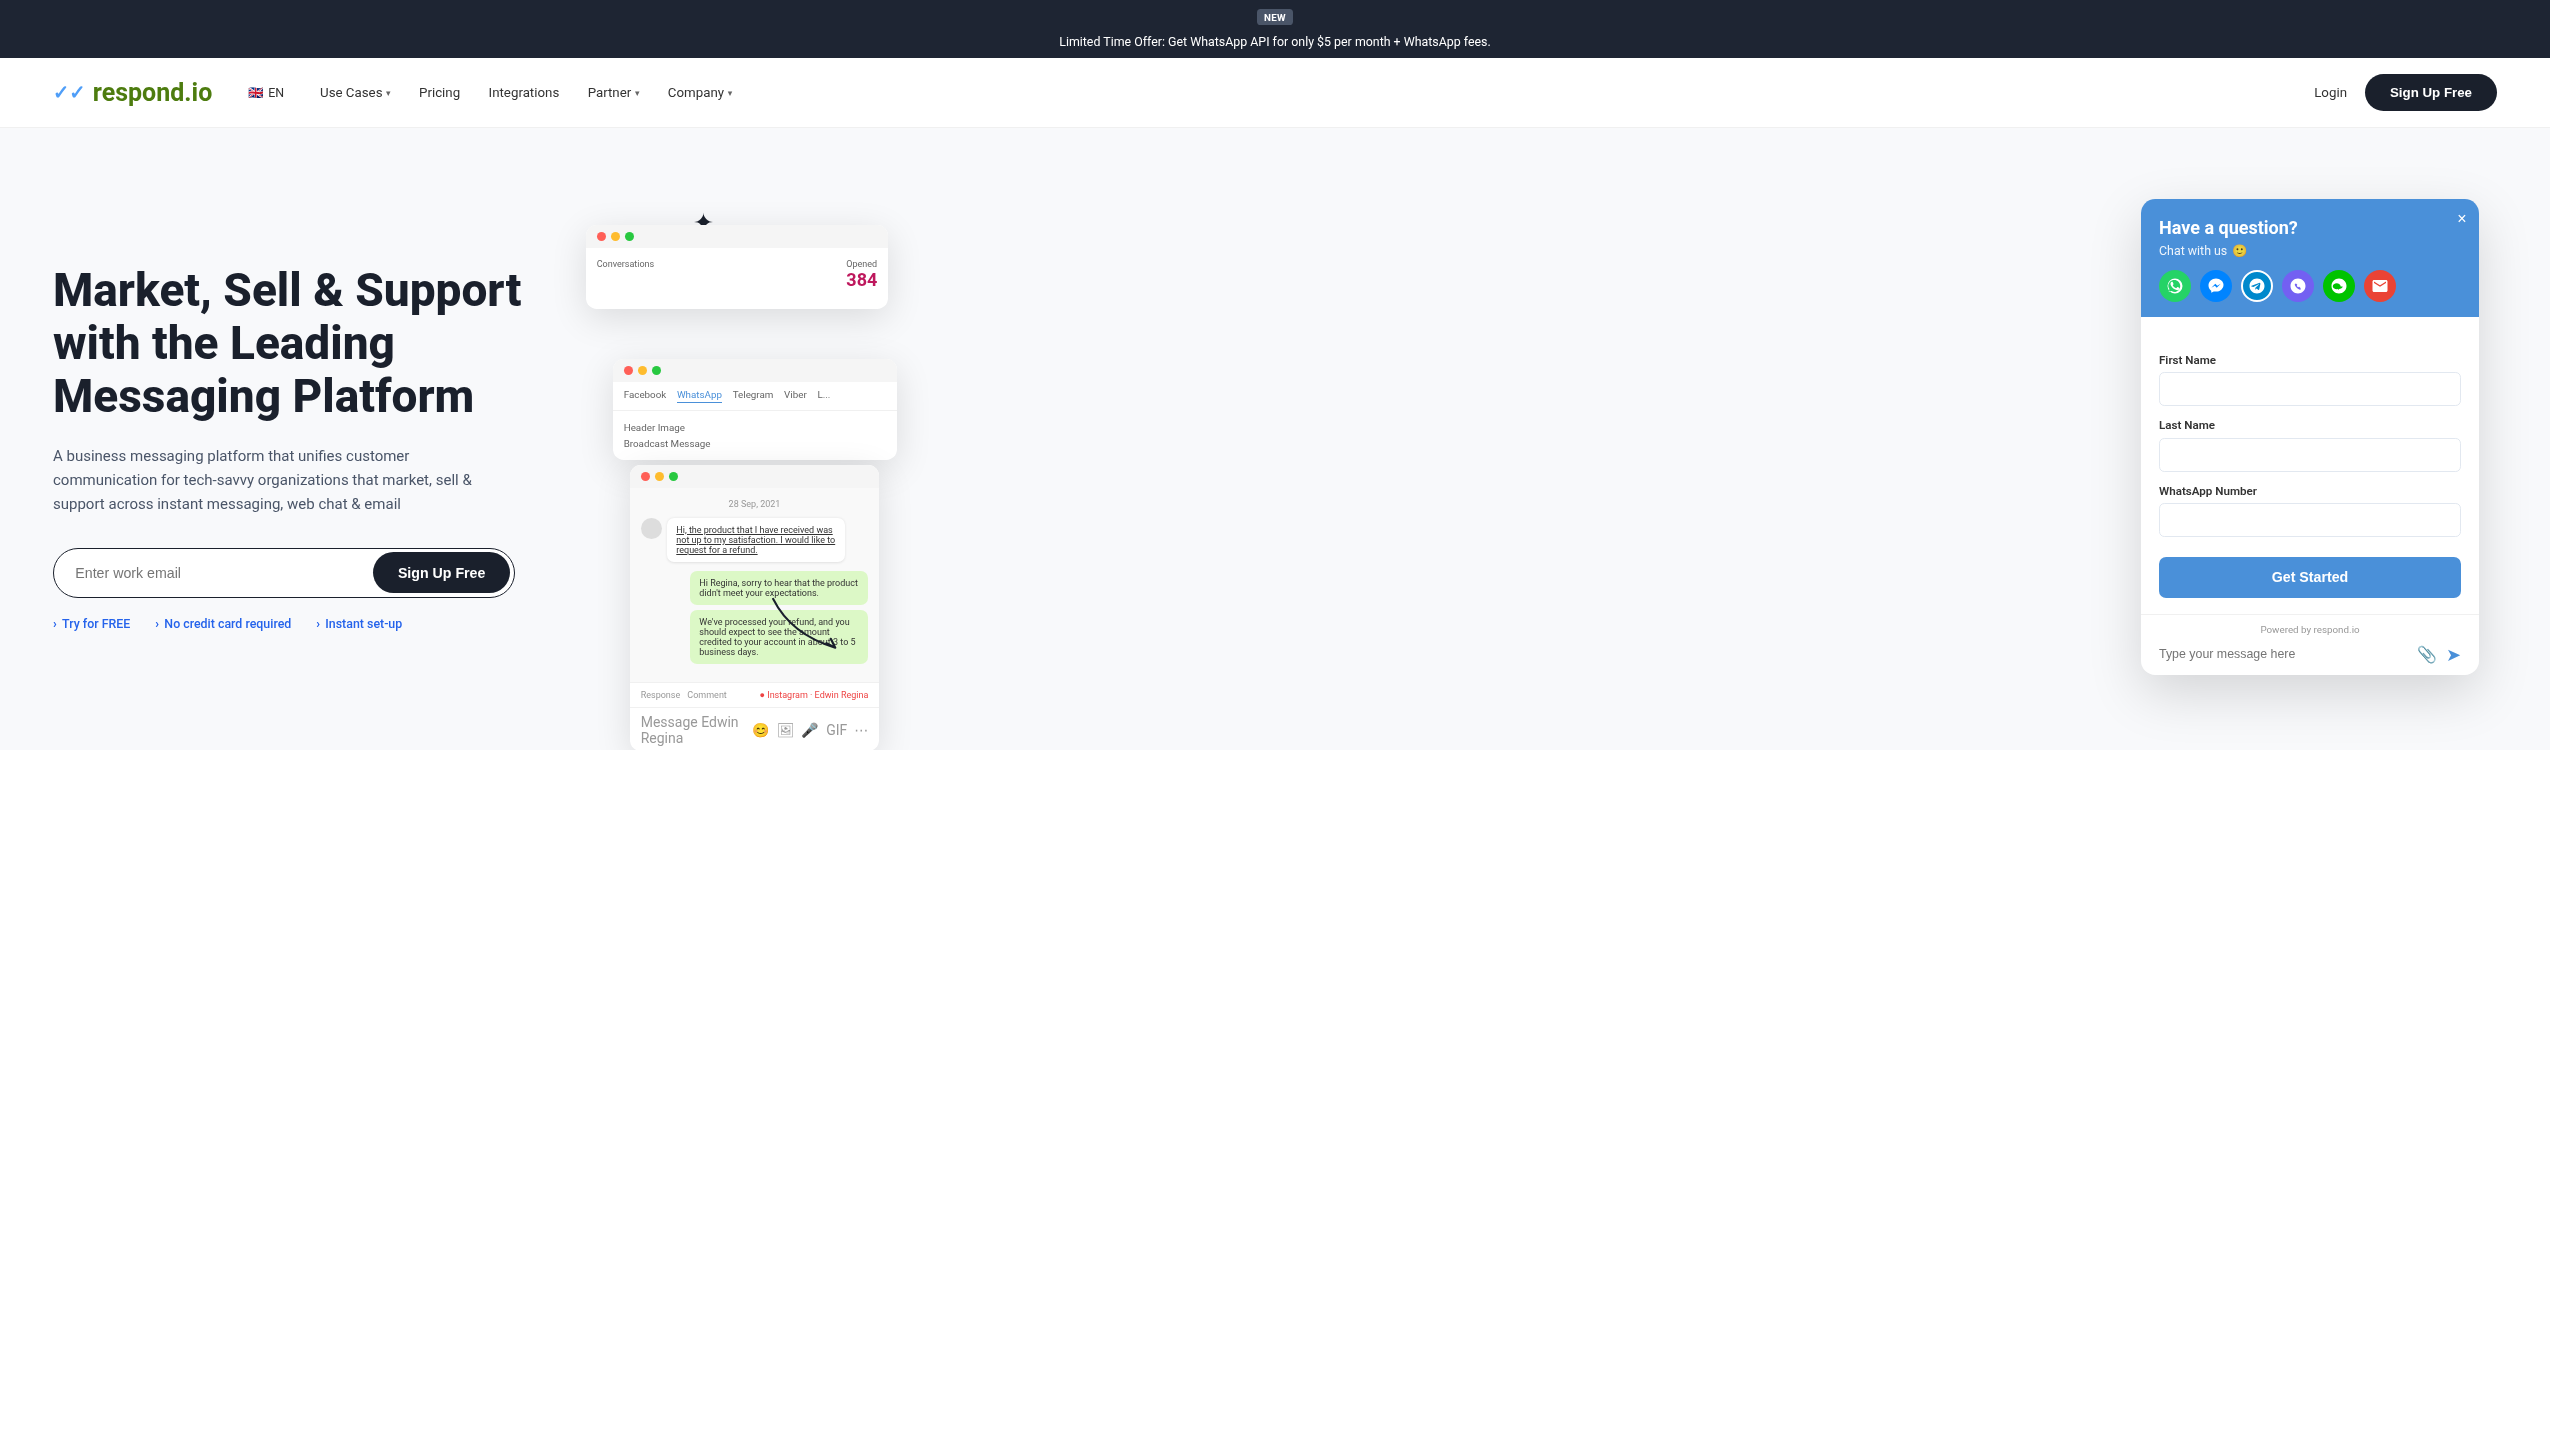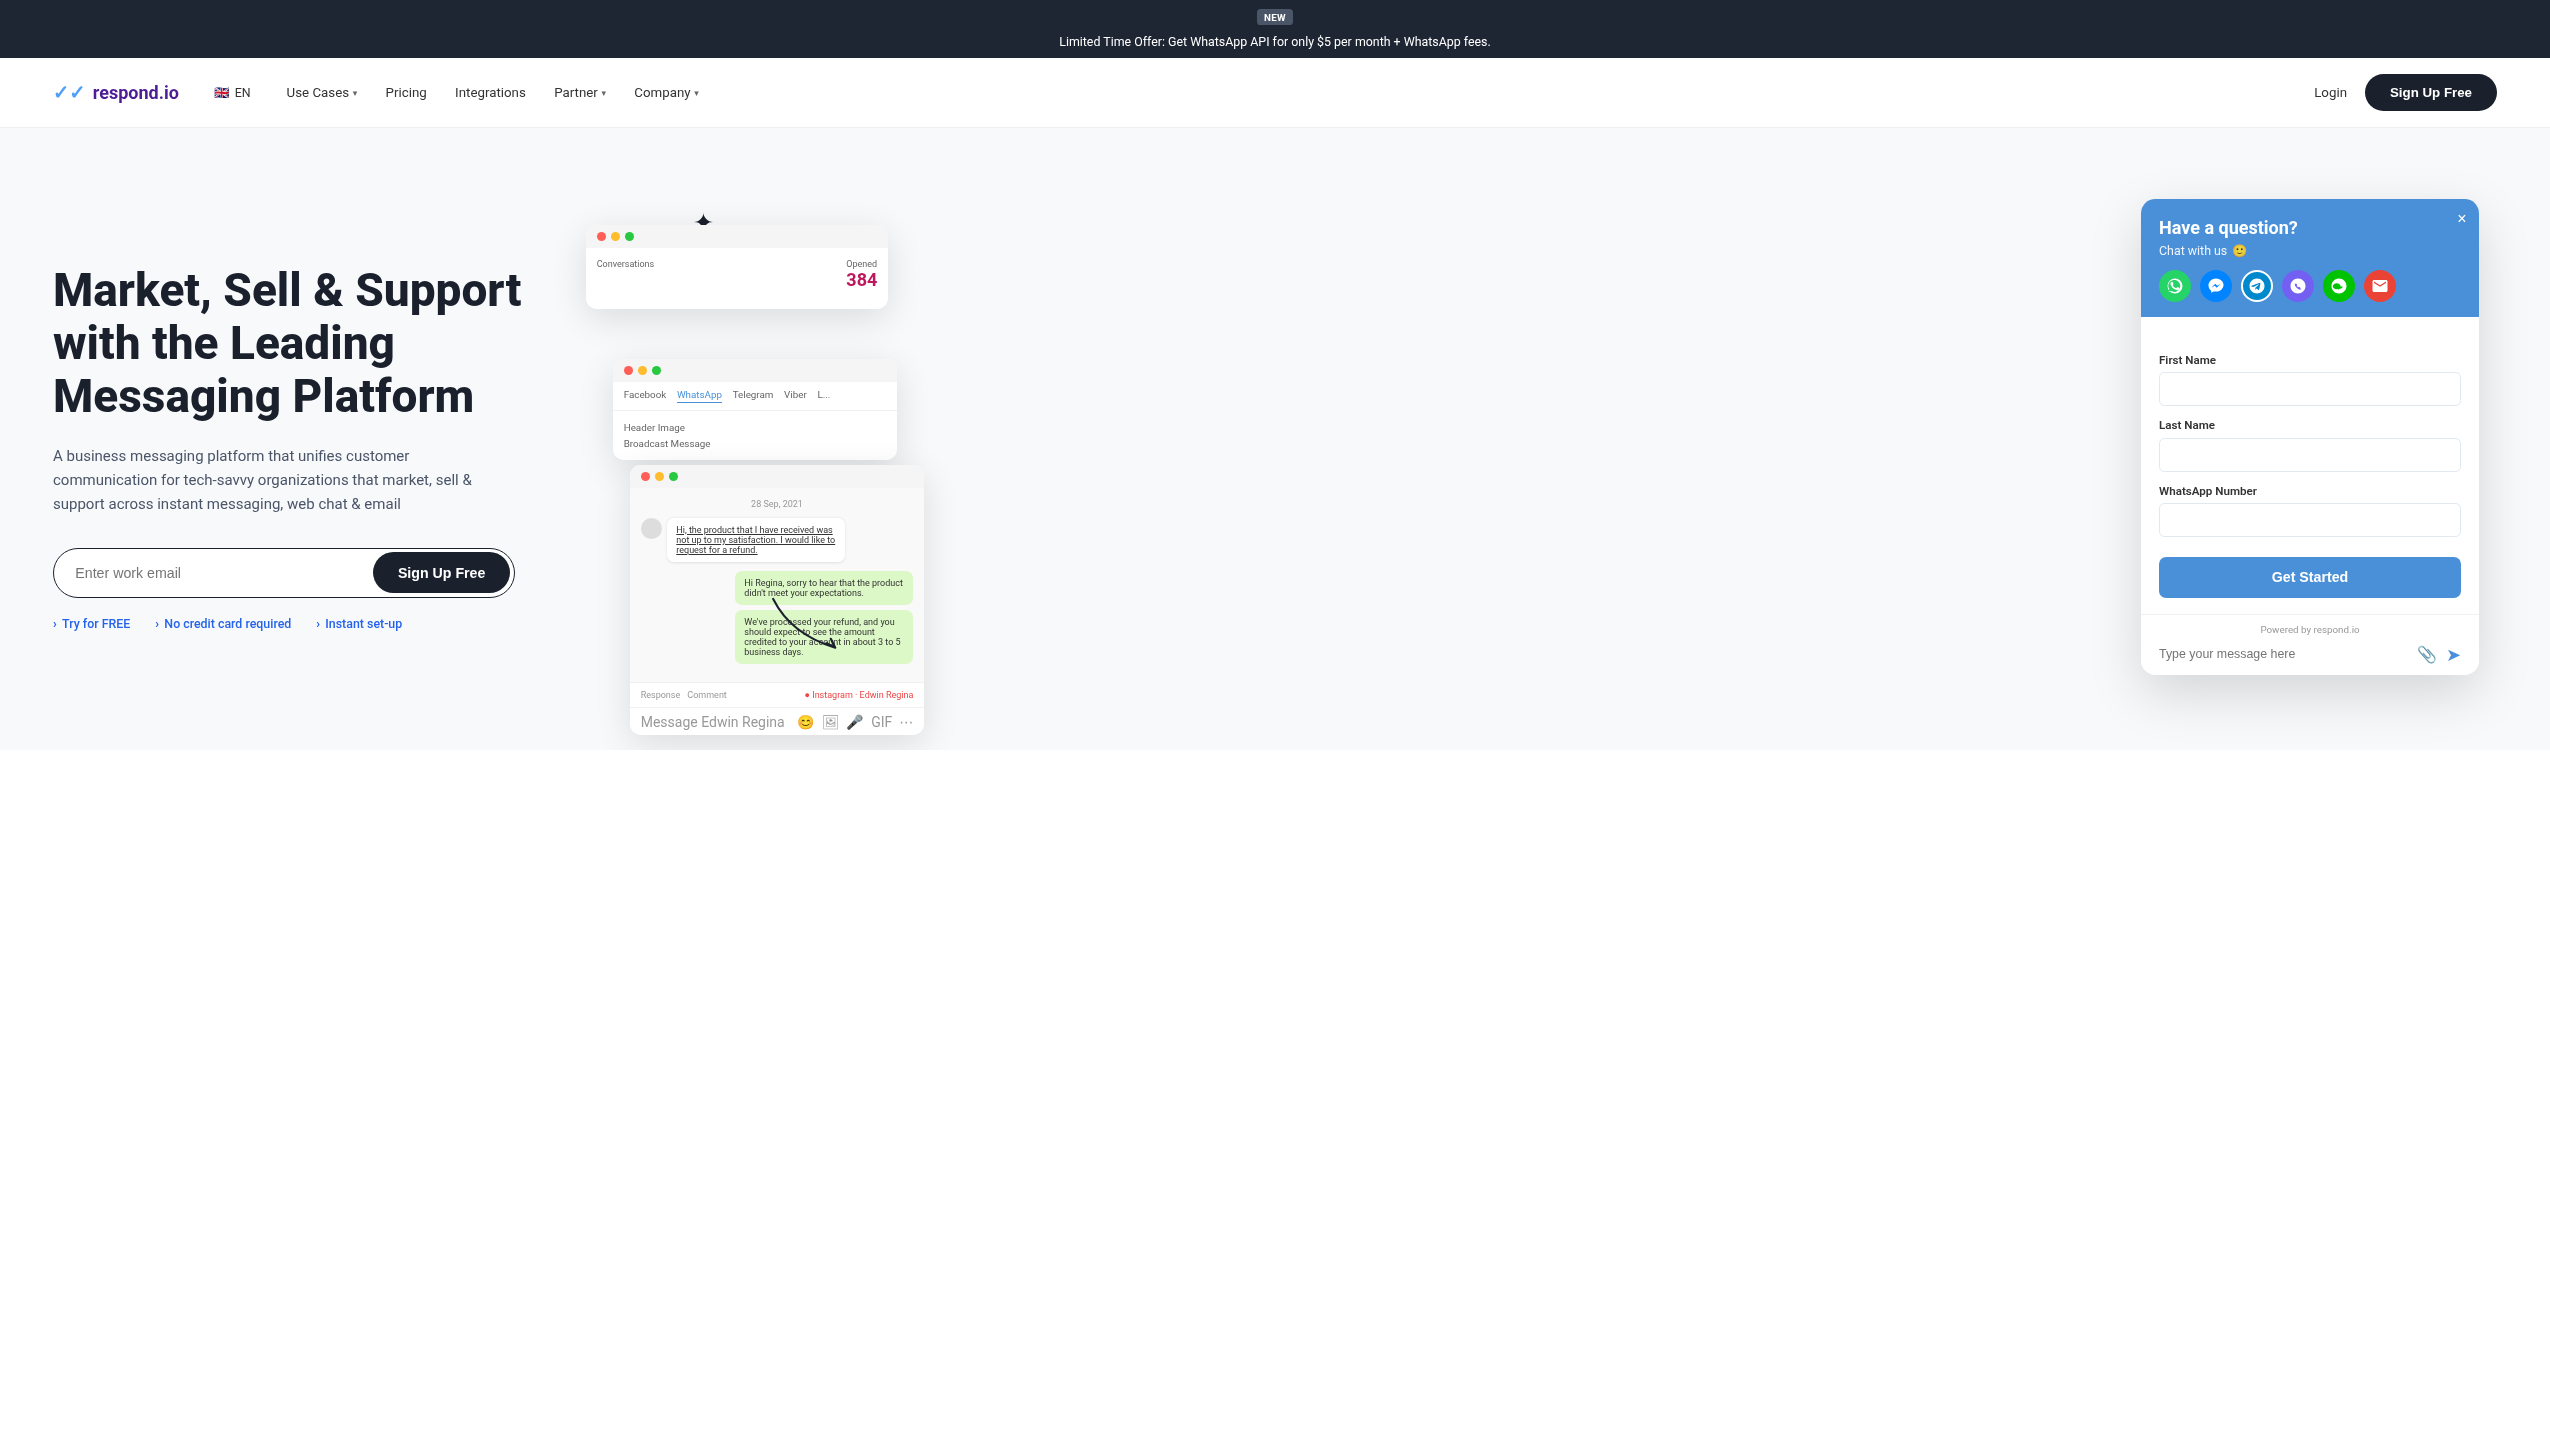--- a/index.html
+++ b/index.html
@@ -45,23 +45,23 @@
       gap: 7.1px;
       text-decoration: none;
       margin-right: 36px;
     }
     .logo-icon {
       color: #4f9ef8;
       font-size: 19.5px;
       font-weight: 900;
     }
     .logo-text {
-      font-size: 18px;
+      font-size: 25px;
       font-weight: 700;
-      color: #4c1d95;
+      color: #4d7c0f;
     }
     .lang-selector {
       display: flex;
       align-items: center;
       gap: 4.4px;
       font-size: 12.4px;
       color: #333;
       margin-right: 36px;
       cursor: pointer;
     }
@@ -385,21 +385,21 @@
       color: #666;
     }
     .db2-tab-active { color: #4a90d9; border-bottom: 1.8px solid #4a90d9; padding-bottom: 1.8px; }
     .db2-content { padding: 10.7px; }
 
     
     .chat-preview {
       position: absolute;
       left: 44px;
       top: 284px;
-      width: 294px;
+      width: 249px;
       background: #fff;
       border-radius: 10.7px;
       box-shadow: 0 9px 36px rgba(0,0,0,0.12);
       overflow: hidden;
     }
     .cp-titlebar {
       background: #f5f5f5;
       padding: 7.1px 10.7px;
       display: flex;
       gap: 5.3px;

